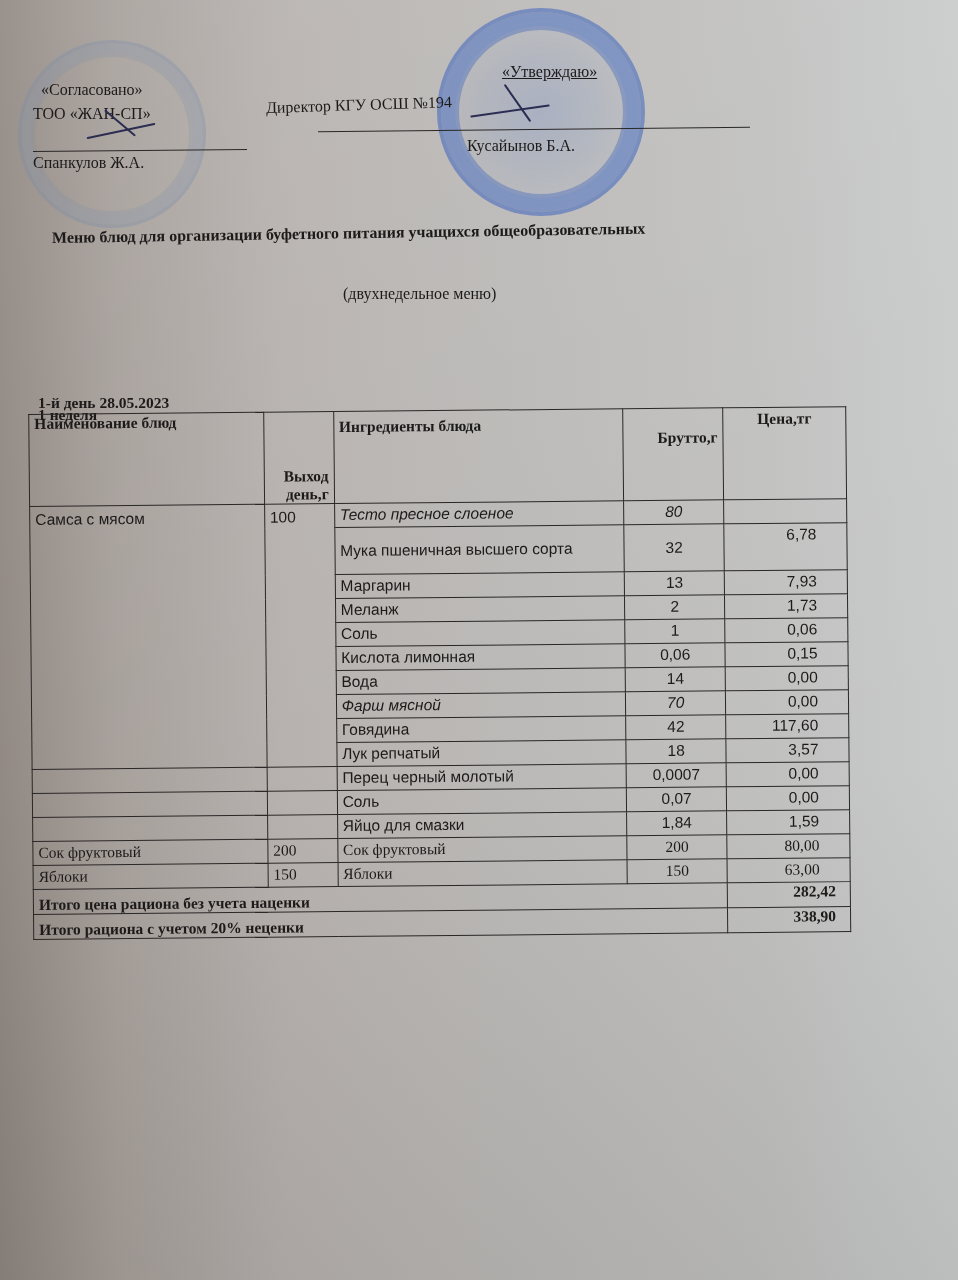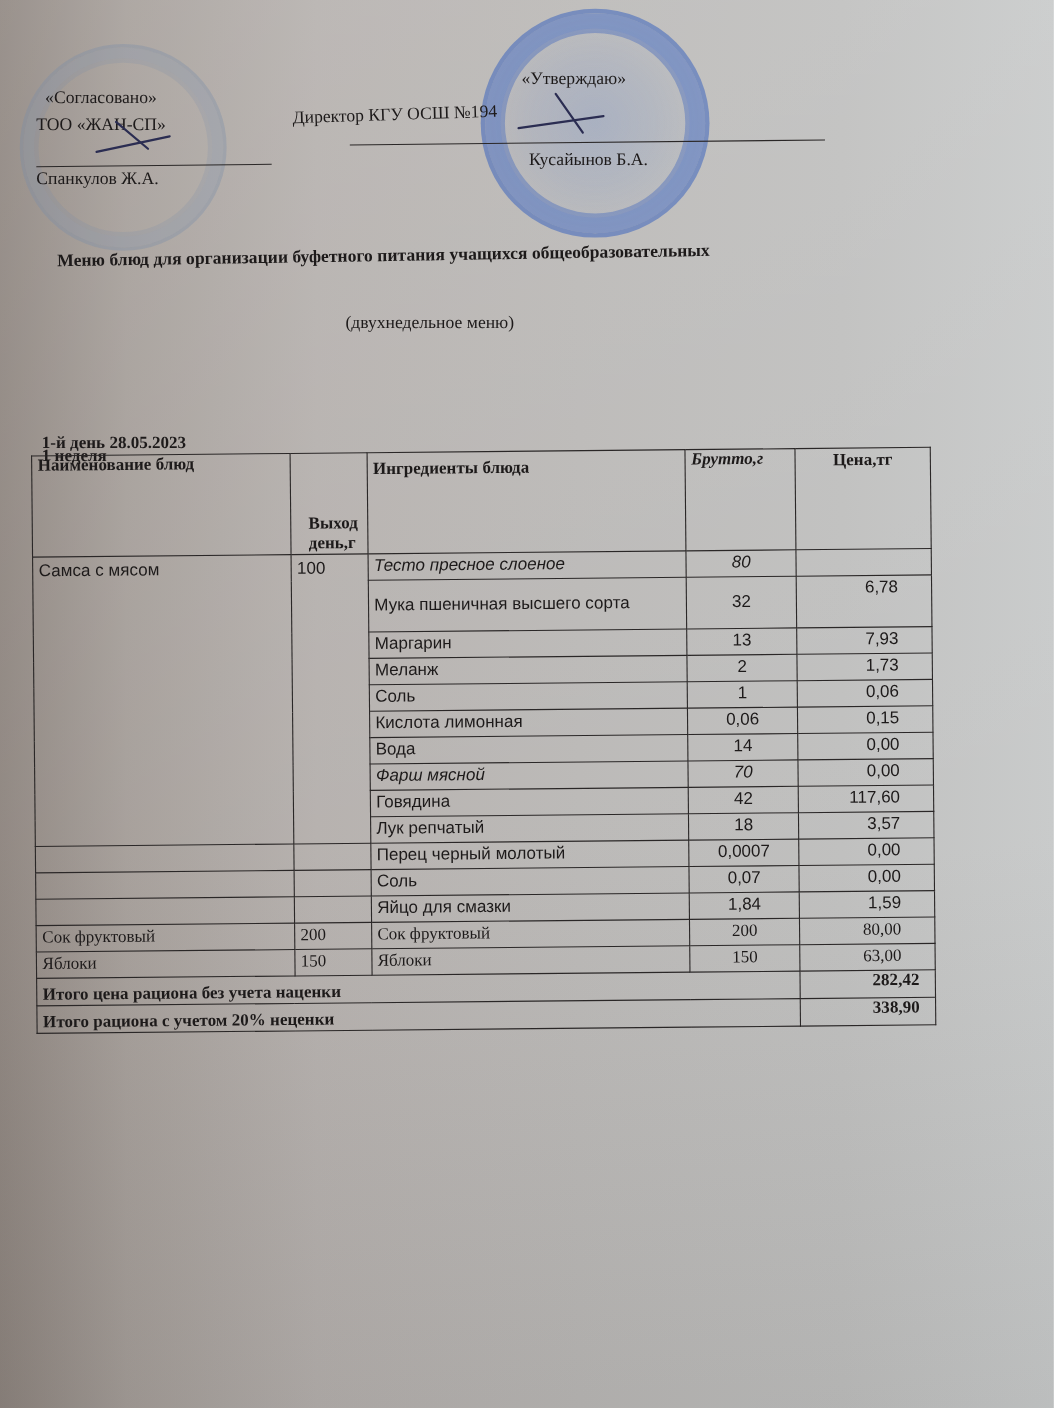--- a/index.html
+++ b/index.html
@@ -70,51 +70,51 @@
 
   <div class="stamp stamp-left"></div>
   <div class="abs hdr-text" style="left:41px; top:81px;">«Согласовано»</div>
   <div class="abs hdr-text" style="left:33px; top:105px;">ТОО «ЖАН-СП»</div>
   <div class="signature" style="left:86px; top:130px; width:70px; transform:rotate(-12deg);"></div>
   <div class="signature" style="left:100px; top:122px; width:40px; transform:rotate(40deg);"></div>
   <div class="line" style="left:33px; top:150px; width:214px; transform:rotate(-0.6deg);"></div>
   <div class="abs hdr-text" style="left:33px; top:154px;">Спанкулов Ж.А.</div>
 
   <div class="stamp stamp-right"></div>
-  <div class="abs hdr-text" style="left:474px; top:63px;">«Утверждаю»</div>
+  <div class="abs hdr-text" style="left:502px; top:63px;text-decoration:underline;">«Утверждаю»</div>
   <div class="abs hdr-text" style="left:266px; top:99px; transform:rotate(-1.8deg); transform-origin:left;">Директор КГУ ОСШ №194</div>
   <div class="signature" style="left:470px; top:110px; width:80px; transform:rotate(-8deg);"></div>
   <div class="signature" style="left:495px; top:102px; width:45px; transform:rotate(55deg);"></div>
   <div class="line" style="left:318px; top:129px; width:432px; transform:rotate(-0.6deg);"></div>
-  <div class="abs hdr-text" style="left:481px; top:137px;">Кусайынов Б.А.</div>
+  <div class="abs hdr-text" style="left:467px; top:137px;">Кусайынов Б.А.</div>
 
   <div class="abs title" style="left:52px; top:229px; transform:rotate(-0.9deg); transform-origin:left;">Меню блюд для организации буфетного питания учащихся общеобразовательных</div>
-  <div class="abs subtitle" style="left:314px; top:285px;">(двухнедельное меню)</div>
+  <div class="abs subtitle" style="left:343px; top:285px;">(двухнедельное меню)</div>
 
   <div class="abs bold" style="left:38px; top:374px; font-size:15.5px;margin-top:32px;">1 неделя</div>
   <div class="abs bold" style="left:38px; top:394px; font-size:15.5px;">1-й день 28.05.2023</div>
 
   <div class="table-wrap">
     <table class="menu" style="margin-top:22px;">
       <colgroup>
         <col style="width:235px">
         <col style="width:70px">
         <col style="width:290px">
         <col style="width:100px">
         <col style="width:123px">
       </colgroup>
       <tbody>
           <tr class="h-head">
         <th><span>Наименование блюд</span></th>
-        <th style="vertical-align:bottom; padding-left:16px;">
+        <th style="vertical-align:bottom; padding-left:4px;text-align:right;">
           <div>Выход</div>
           <div>день,г</div>
         </th>
         <th style="padding-top:6px;"><span>Ингредиенты блюда</span></th>
-        <th style="text-align:left; padding-top:0;font-style:italic;"><span>Брутто,г</span></th>
+        <th style="text-align:right; padding-top:20px;"><span>Брутто,г</span></th>
         <th style="text-align:center; padding-top:2px;"><span>Цена,тг</span></th>
       </tr>
 
       <tr class="row">
         <td rowspan="10" style="vertical-align:top; padding-top:2px;">Самса с мясом</td>
         <td rowspan="10" style="vertical-align:top; padding-top:2px;">100</td>
         <td class="italic">Тесто пресное слоеное</td>
         <td class="num italic">80</td>
         <td class="price"></td>
       </tr>

